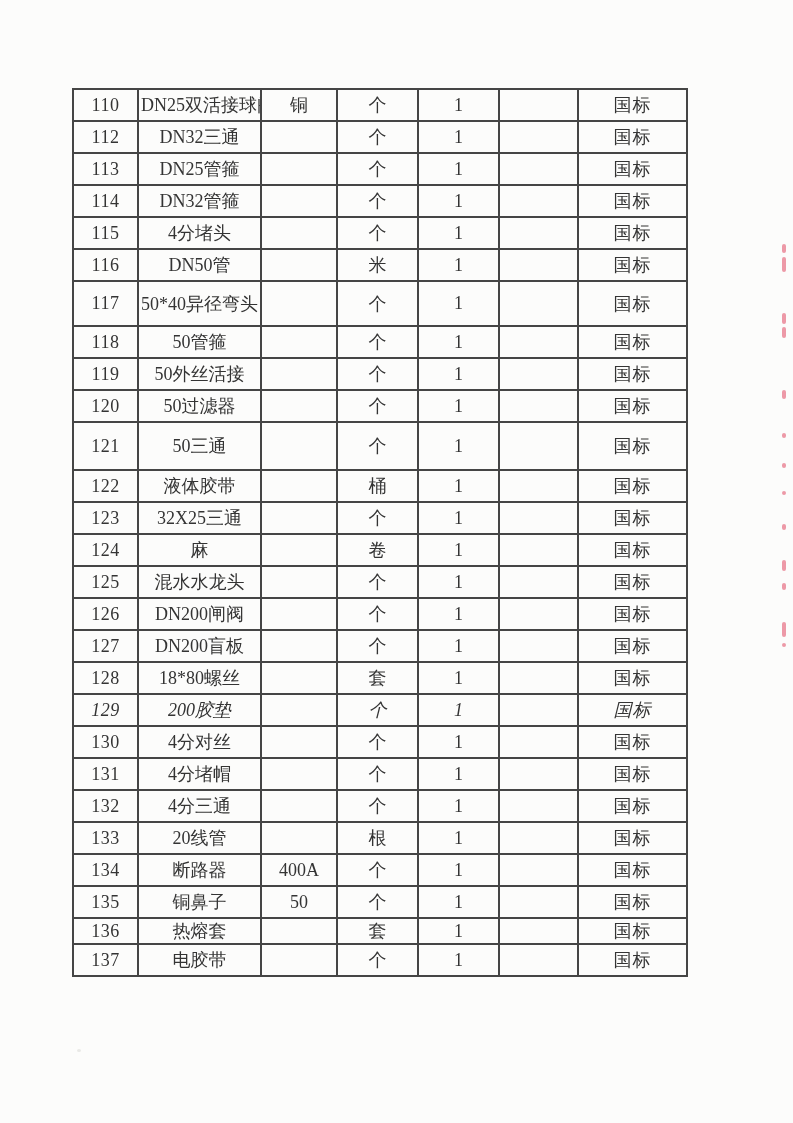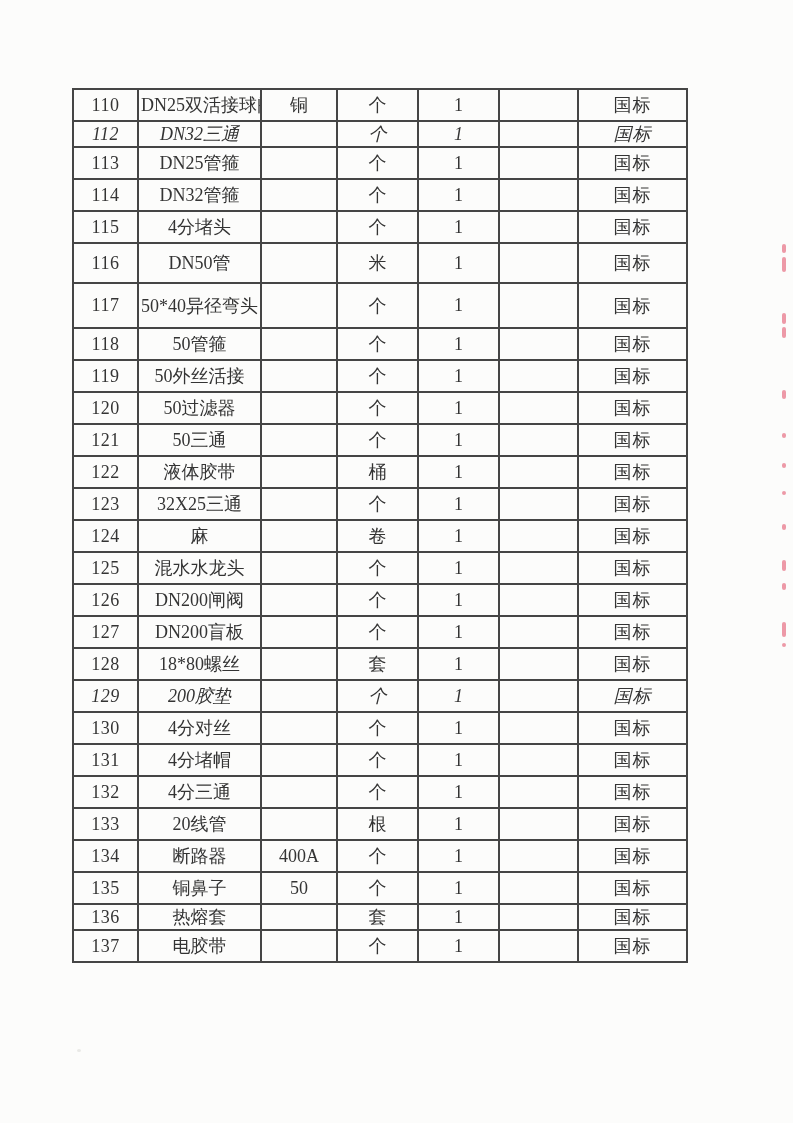--- a/index.html
+++ b/index.html
@@ -73,21 +73,21 @@
     <tbody id="table-body">
         <tr style="height: 32px;">
           <td class="cell-no">110</td>
           <td class="cell-name">DN25双活接球阀</td>
           <td class="cell-spec">铜</td>
           <td class="cell-unit">个</td>
           <td class="cell-qty">1</td>
           <td class="cell-note"></td>
           <td class="cell-standard">国标</td>
         </tr>
-        <tr style="height: 26px; font-style: italic;">
+        <tr style="height: 32px;">
           <td class="cell-no">112</td>
           <td class="cell-name">DN32三通</td>
           <td class="cell-spec"></td>
           <td class="cell-unit">个</td>
           <td class="cell-qty">1</td>
           <td class="cell-note"></td>
           <td class="cell-standard">国标</td>
         </tr>
         <tr style="height: 32px; border-radius: 7px;">
           <td class="cell-no">113</td>
@@ -109,21 +109,21 @@
         </tr>
         <tr style="height: 32px;">
           <td class="cell-no">115</td>
           <td class="cell-name">4分堵头</td>
           <td class="cell-spec"></td>
           <td class="cell-unit">个</td>
           <td class="cell-qty">1</td>
           <td class="cell-note"></td>
           <td class="cell-standard">国标</td>
         </tr>
-        <tr style="height: 40px; border-radius: 12px;">
+        <tr style="height: 32px; border-radius: 12px;">
           <td class="cell-no">116</td>
           <td class="cell-name">DN50管</td>
           <td class="cell-spec"></td>
           <td class="cell-unit">米</td>
           <td class="cell-qty">1</td>
           <td class="cell-note"></td>
           <td class="cell-standard">国标</td>
         </tr>
         <tr style="height: 45px;">
           <td class="cell-no">117</td>
@@ -154,21 +154,21 @@
         </tr>
         <tr style="height: 32px;">
           <td class="cell-no">120</td>
           <td class="cell-name">50过滤器</td>
           <td class="cell-spec"></td>
           <td class="cell-unit">个</td>
           <td class="cell-qty">1</td>
           <td class="cell-note"></td>
           <td class="cell-standard">国标</td>
         </tr>
-        <tr style="height: 32px;">
+        <tr style="height: 48px;">
           <td class="cell-no">121</td>
           <td class="cell-name">50三通</td>
           <td class="cell-spec"></td>
           <td class="cell-unit">个</td>
           <td class="cell-qty">1</td>
           <td class="cell-note"></td>
           <td class="cell-standard">国标</td>
         </tr>
         <tr style="height: 32px;">
           <td class="cell-no">122</td>

